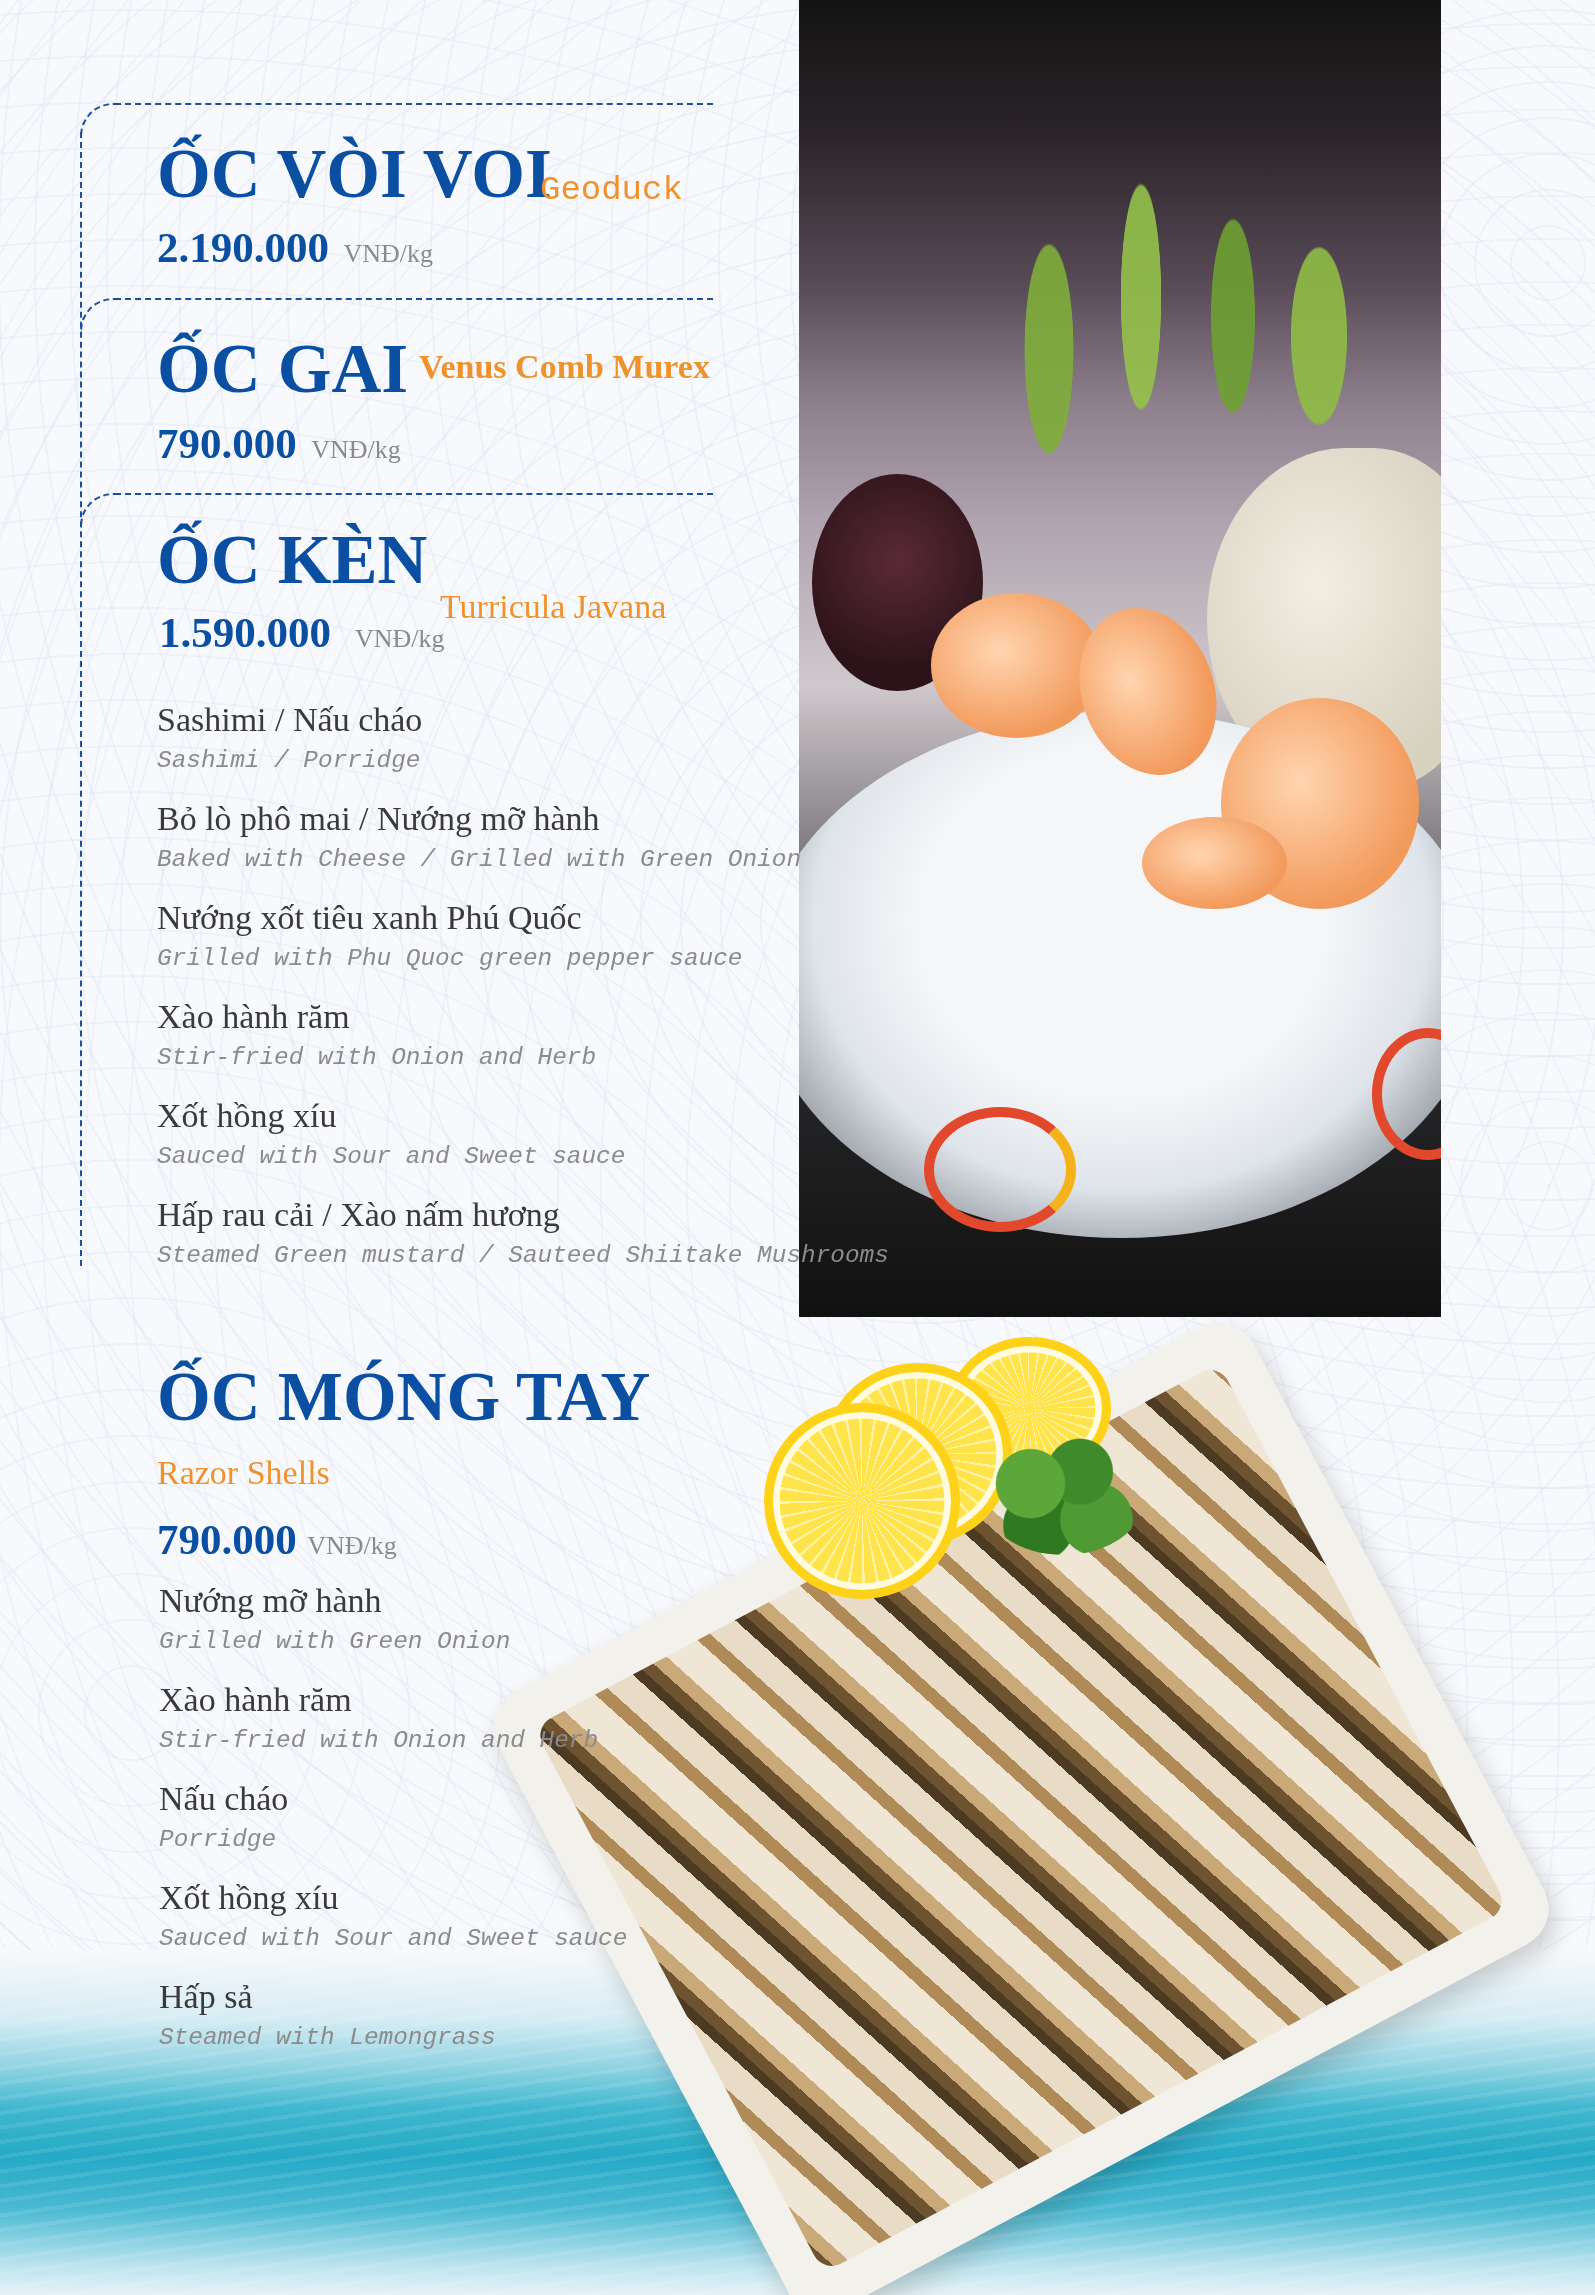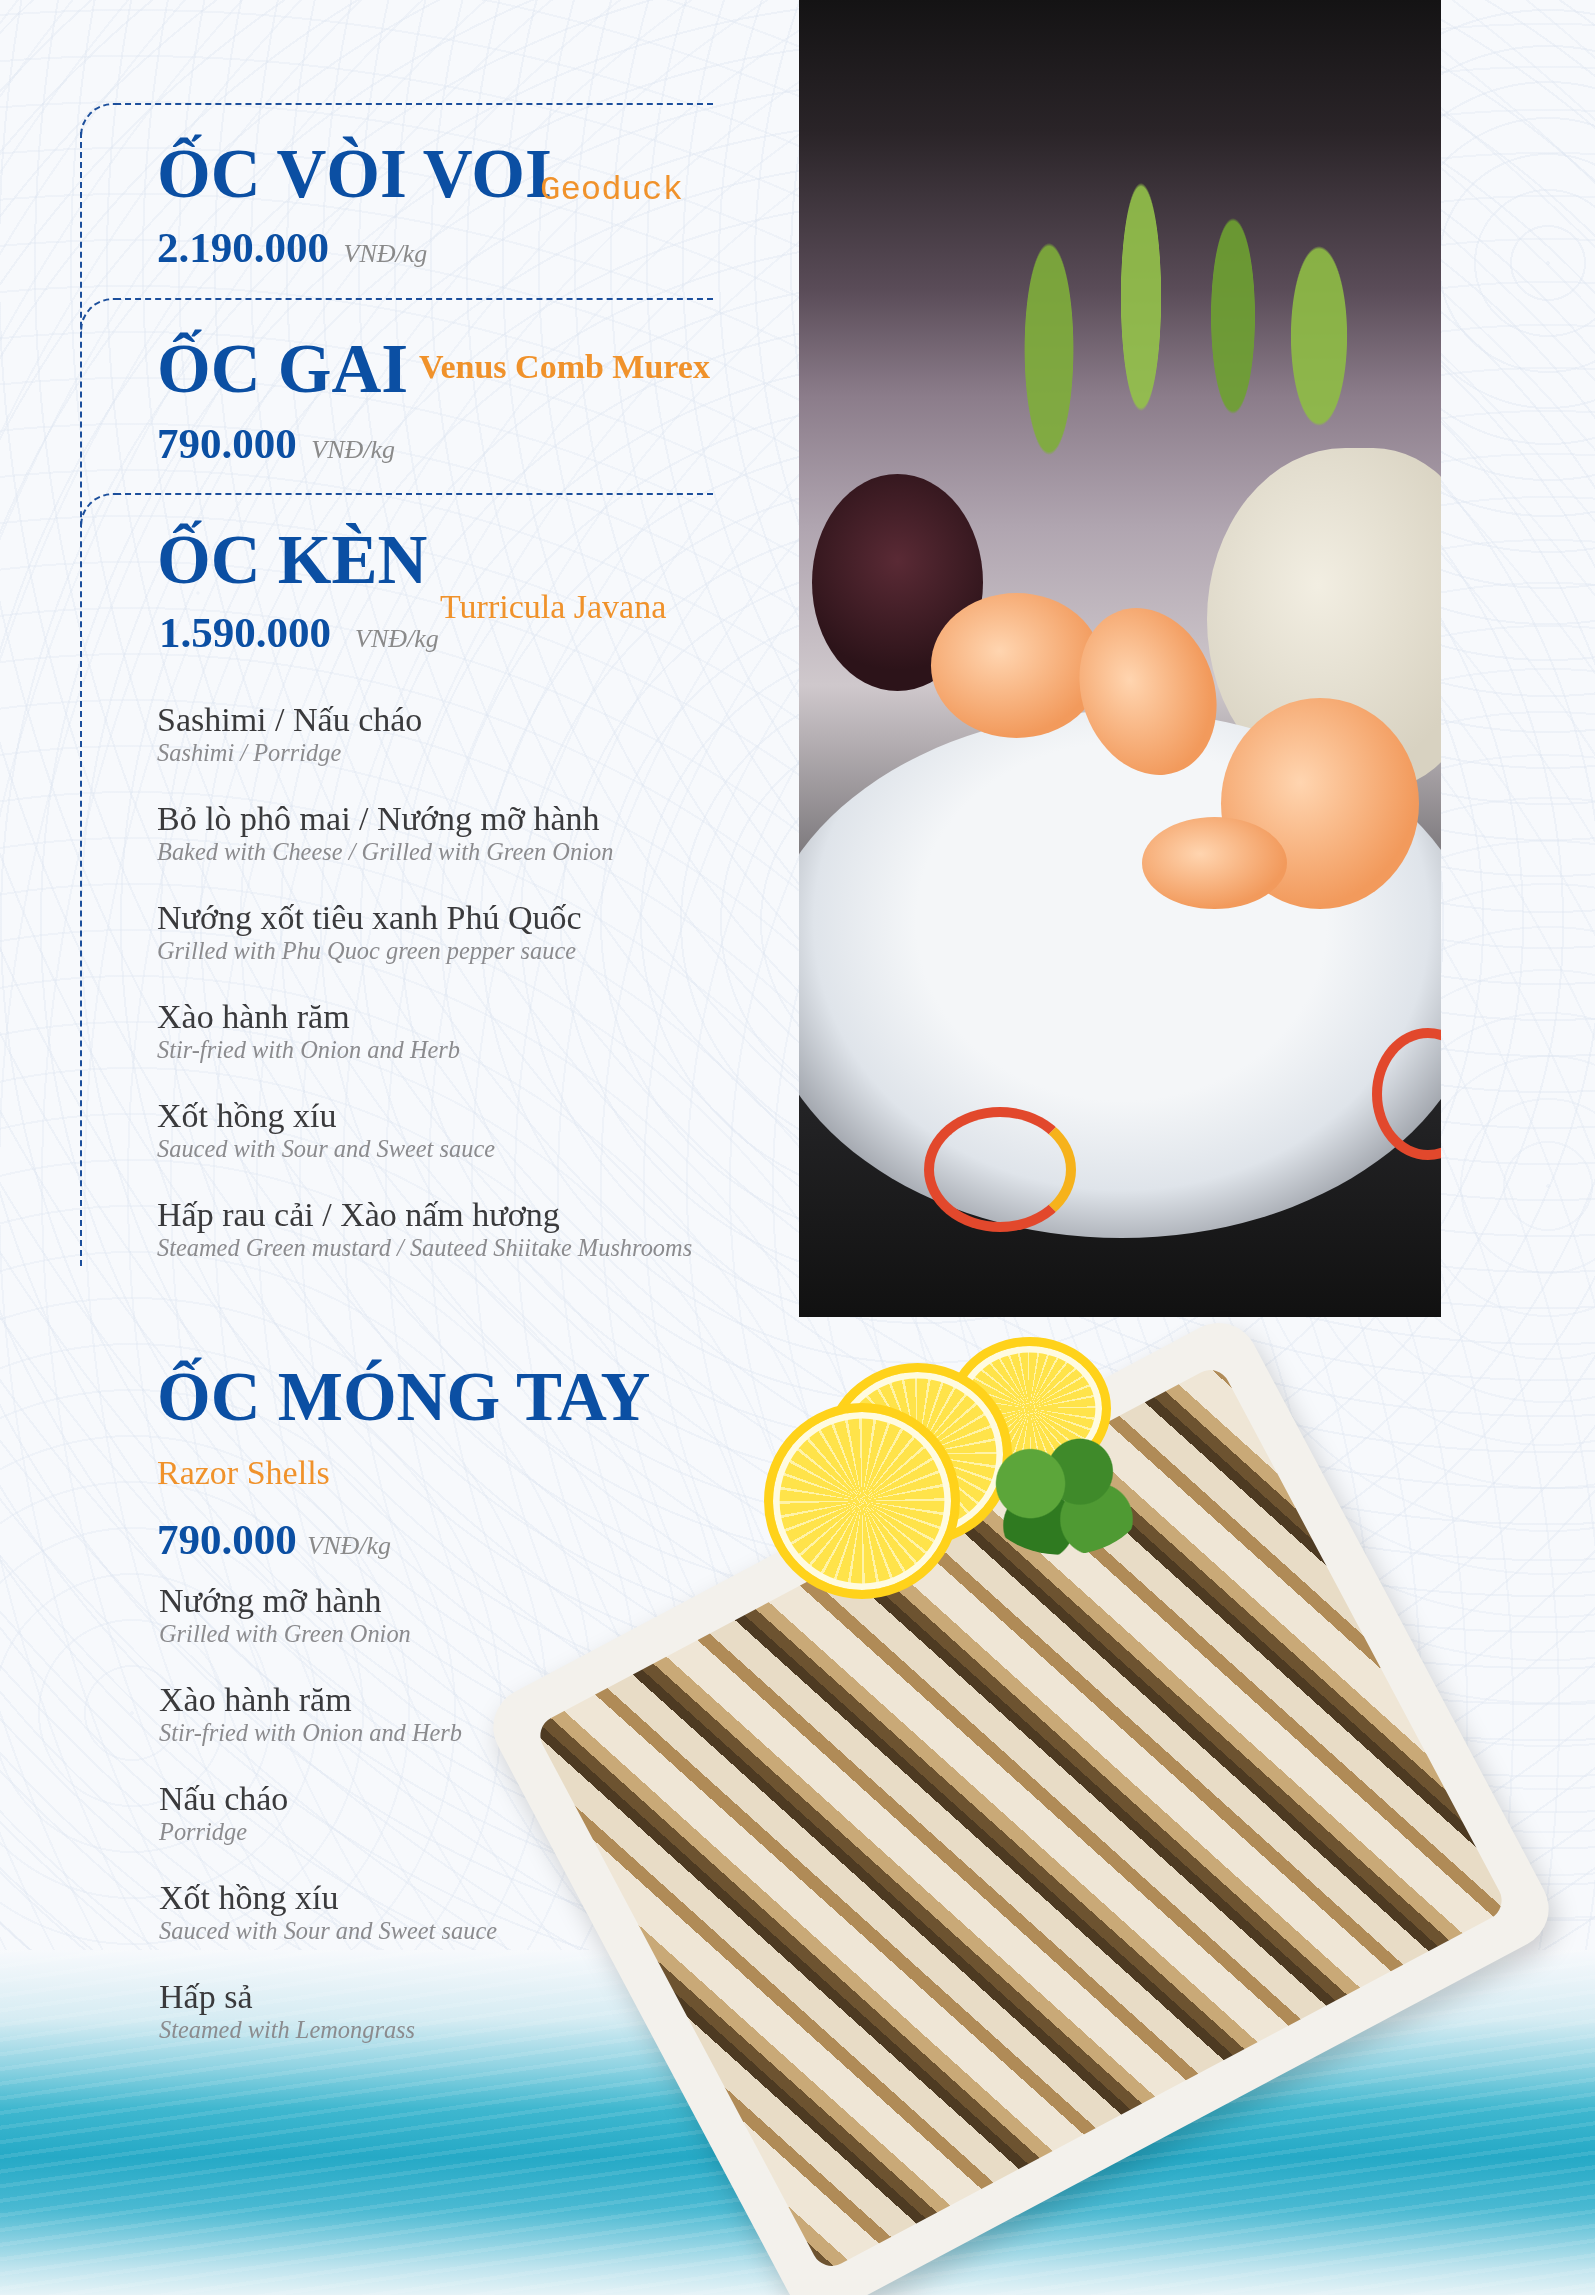--- a/index.html
+++ b/index.html
@@ -57,31 +57,31 @@
   }
   .item-sub {
     position: absolute; color: #f0922b;
     font-family: "Liberation Serif", serif; font-size: 34px; line-height: 1; white-space: nowrap;
   }
   .price {
     position: absolute; left: 157px; color: #0b4fa3;
     font-family: "Liberation Serif", serif; font-weight: bold; font-size: 43px; line-height: 1; white-space: nowrap;
   }
   .unit {
-    color: #8a8a8a; font-style: italic; font-weight: normal; font-size: 26px; margin-left: 14.5px;
+    color: #8a8a8a; font-weight: normal; font-size: 26px; margin-left: 14.5px;
   }
   .dish-list { position: absolute; left: 157px; }
   .dish { margin: 0; }
   .dish-vi {
     font-family: "Liberation Serif", serif; color: #3a3a3c;
     font-size: 34px; line-height: 1; white-space: nowrap;
   }
   .dish-en {
-    font-family: Liberation Serif, serif; font-style: italic; color: #8b8b8e;
-    font-size: 24.4px; line-height: 1; margin-top: 4px; white-space: nowrap;
+    font-family: Liberation Mono, monospace; font-style: italic; color: #8b8b8e;
+    font-size: 24.4px; line-height: 1; margin-top: 12px; white-space: nowrap;
   }
 
   
   .photo-top {
     position: absolute; left: 799px; top: 0; width: 642px; height: 1317px;
     background: linear-gradient(to bottom, #141314 0%, #2a2428 10%, #5a4c58 22%, #8b7c8a 30%, #b0a5b0 40%, #cfc8cc 52%, #2a2a2d 78%, #111 100%);
     overflow: hidden;
   }
   .greens {
     position: absolute; left: 171px; top: 99px; width: 422px; height: 422px;

